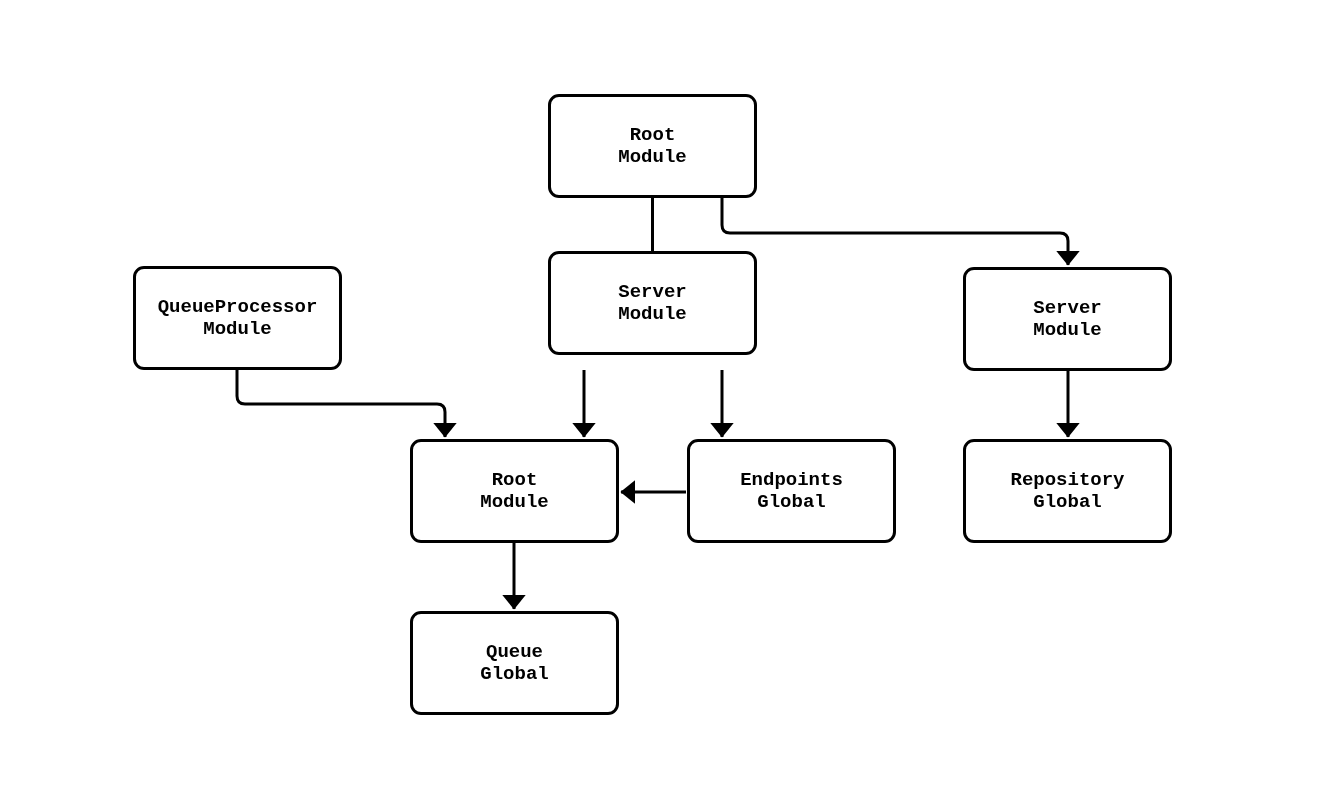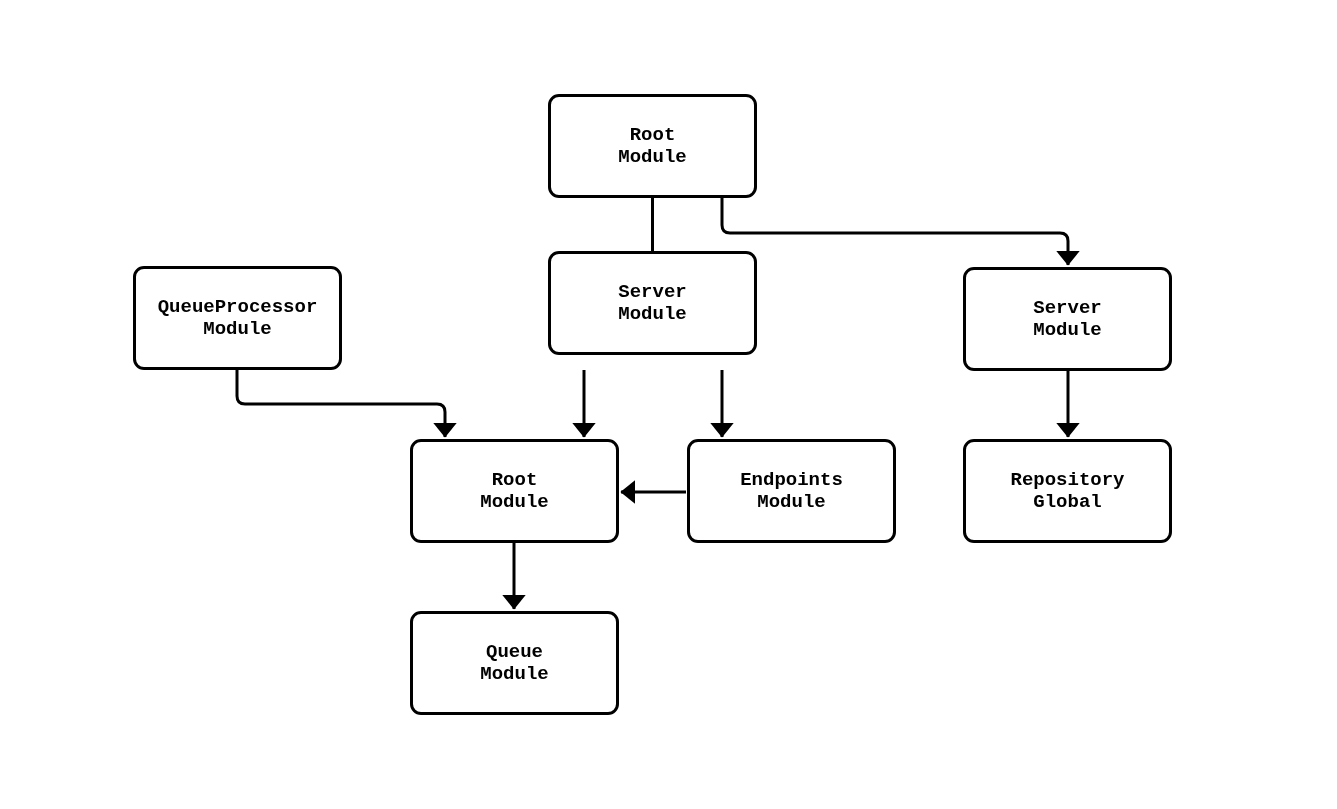--- a/index.html
+++ b/index.html
@@ -91,26 +91,26 @@
 Module</span>
   </div>
 
   <div class="node" style="left:410px; top:439px">
     <span class="label">Root
 Module</span>
   </div>
 
   <div class="node" style="left:687px; top:439px">
     <span class="label">Endpoints
-Module</span>
+Global</span>
   </div>
 
   <div class="node" style="left:963px; top:439px">
     <span class="label">Repository
 Global</span>
   </div>
 
   <div class="node" style="left:410px; top:611px">
     <span class="label">Queue
-Module</span>
+Global</span>
   </div>
 
 </div>
 
 </body></html>

